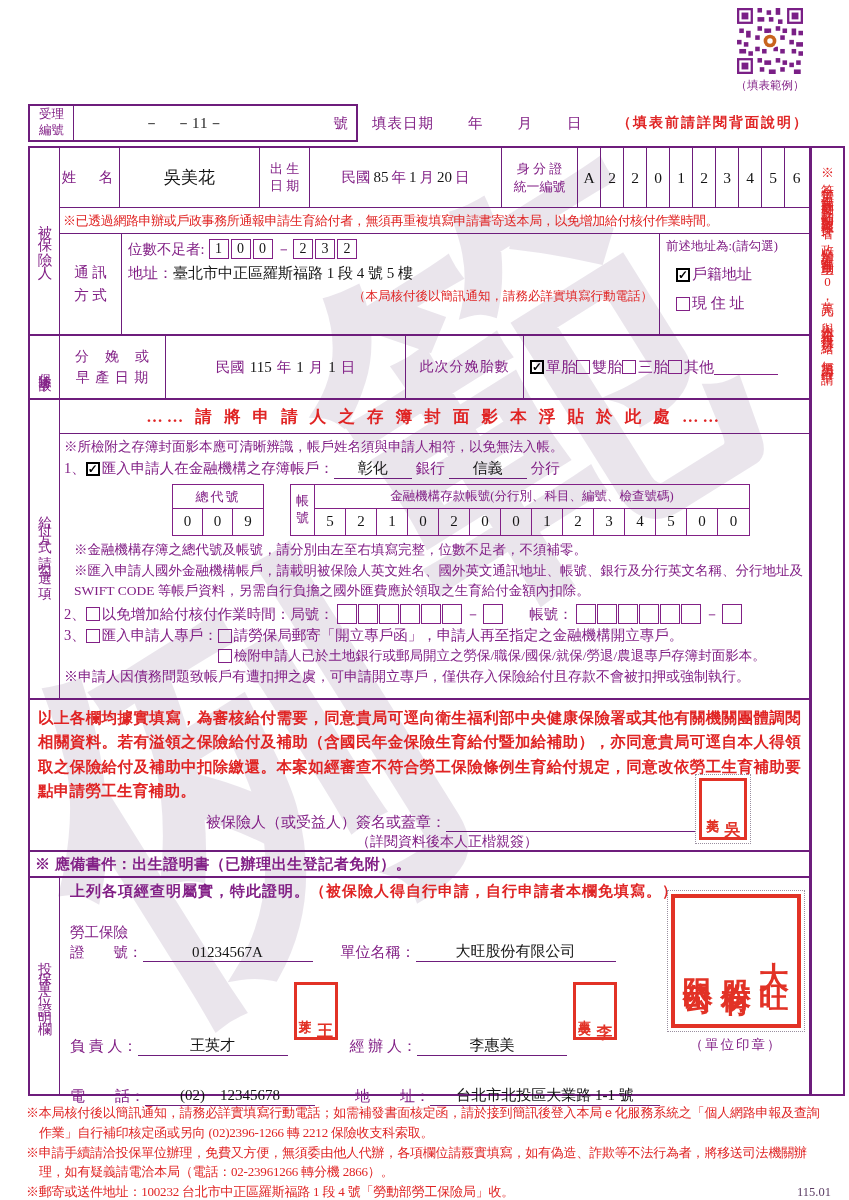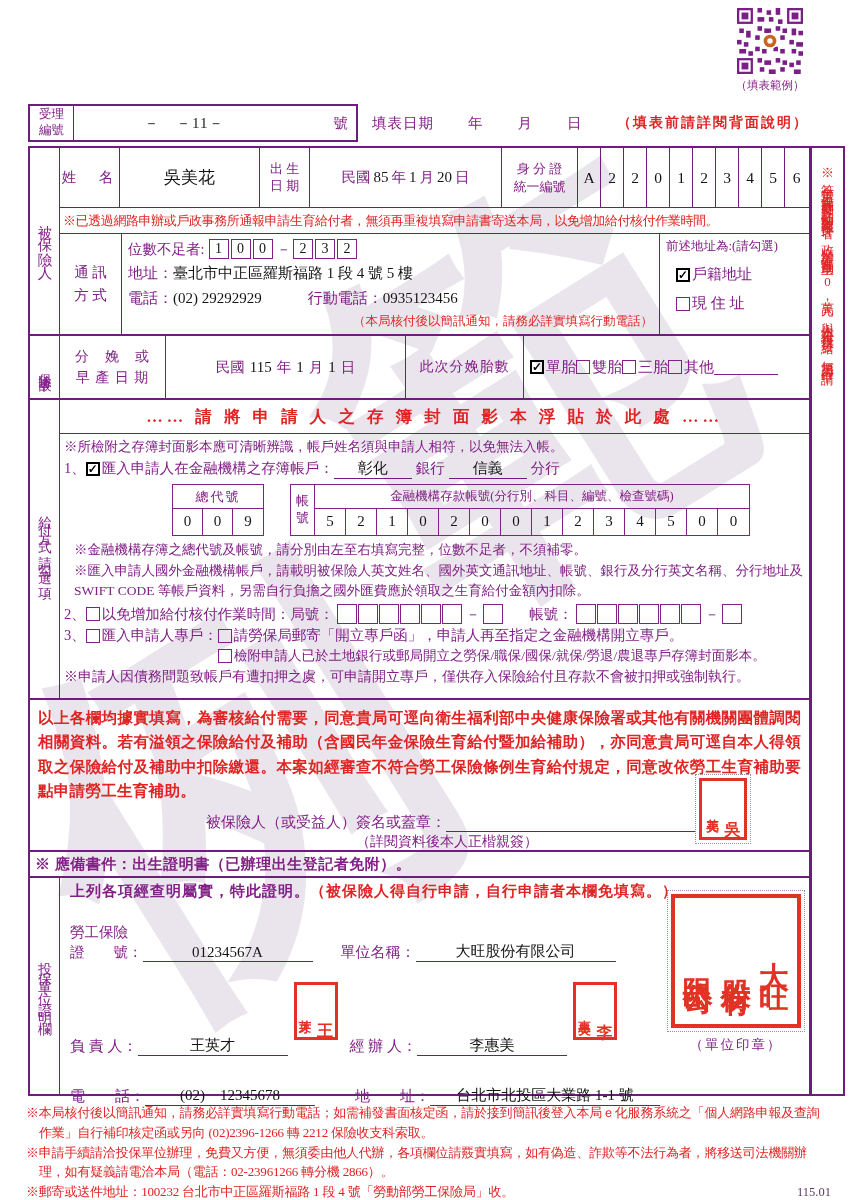--- a/index.html
+++ b/index.html
@@ -280,27 +280,20 @@
                 <span class="zbox">0</span>
                 <span class="zdash">－</span>
                 <span class="zbox">2</span>
                 <span class="zbox">3</span>
                 <span class="zbox">2</span>
               </div>
               <div class="aline">
                 <span>地址：</span>
                 <span class="ink">臺北市中正區羅斯福路 1 段 4 號 5 樓</span>
               </div>
-              <div class="pline2">
-                <span>電話：</span>
-                <span class="ink">(02)  29292929</span>
-                <span class="gap"></span>
-                <span>行動電話：</span>
-                <span class="ink">0935123456</span>
-              </div>
               <div class="smsline red">（本局核付後以簡訊通知，請務必詳實填寫行動電話）</div>
             </div>
             <div class="contact-right">
               <div class="addr-type-title">前述地址為:(請勾選)</div>
               <div class="atopt">
                 <span class="cb checked"></span>
                 <span>戶籍地址</span>
               </div>
               <div class="atopt">
                 <span class="cb"></span>

